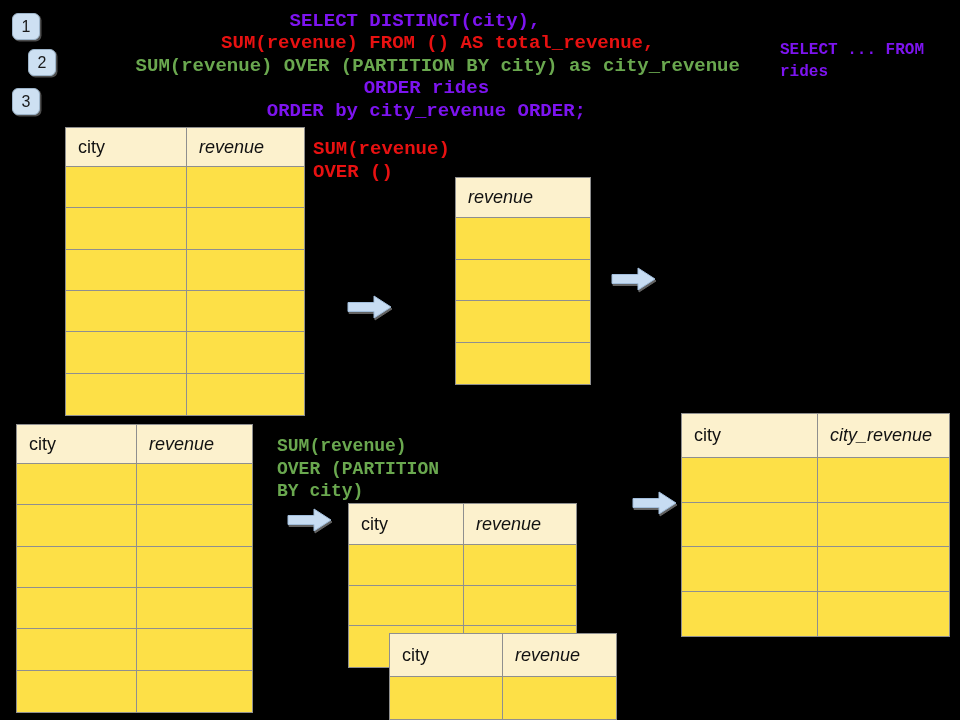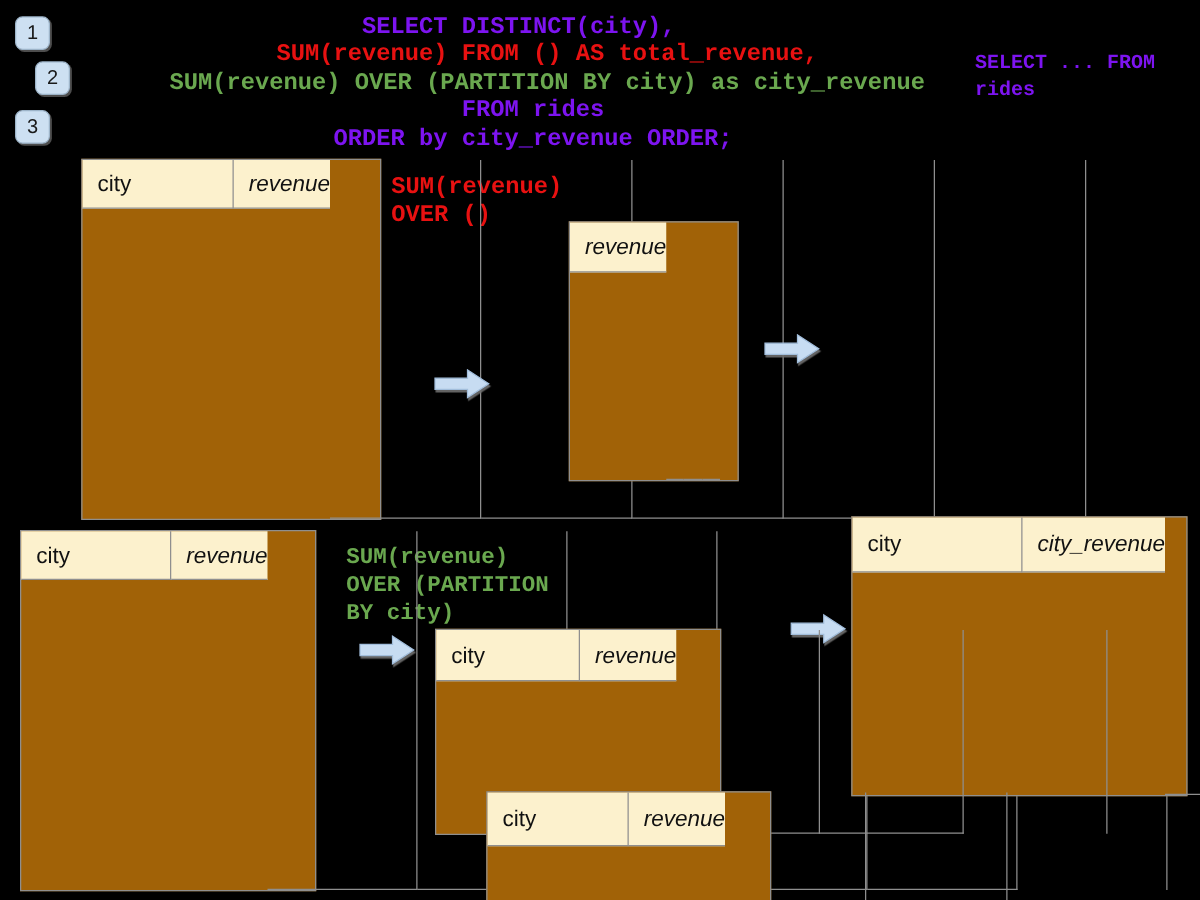--- a/index.html
+++ b/index.html
@@ -23,21 +23,21 @@
   
   pre{margin:0;white-space:pre;font-family:"Liberation Mono",monospace;font-weight:bold;}
   .code{position:absolute;left:90px;top:10px;font-size:19px;line-height:22.4px;}
   .code span{display:block;text-align:center;}
   .c-purple{color:var(--purple);} .c-red{color:var(--red);} .c-green{color:var(--green);}
   .note{position:absolute;left:752px;top:39px;font-size:16px;line-height:22px;color:var(--purple);margin-left:28px;}
   .red-label{position:absolute;left:313px;top:138px;font-size:19px;line-height:22.5px;color:var(--red);}
   .green-label{position:absolute;left:277px;top:435px;font-size:18px;line-height:22.5px;color:var(--green);}
 
   
-  .tbl{position:absolute;display:flex;background:#a16207;
+  .tbl{position:absolute;display:flex;flex-direction:column;background:#fde047;
        border:1px solid var(--border);box-sizing:border-box;}
   .hrow{display:flex;background:var(--cream);flex:0 0 auto;}
   .hcell{display:flex;align-items:center;padding-left:12px;font-size:18px;color:#111;
          border-right:1px solid var(--border);border-bottom:1px solid var(--border);
          box-sizing:border-box;flex:1;}
   .hcell:last-child{border-right:none;font-style:italic;}
   .brow{display:flex;flex:1 1 0;}
   .bcell{border-right:1px solid var(--border);border-bottom:1px solid var(--border);
          box-sizing:border-box;flex:1;}
   .bcell:last-child{border-right:none;}
@@ -58,21 +58,21 @@
 </style>
 </head>
 <body>
 
 <div class="stage">
 
   <div class="badge b1">1</div>
   <div class="badge b2">2</div>
   <div class="badge b3">3</div>
 
-  <pre class="code"><span class="c-purple">SELECT DISTINCT(city),</span><span class="c-red">    SUM(revenue) FROM () AS total_revenue,</span><span class="c-green">    SUM(revenue) OVER (PARTITION BY city) as city_revenue</span><span class="c-purple">  FROM rides</span><span class="c-purple">  ORDER by city_revenue ORDER;</span></pre>
+  <pre class="code"><span class="c-purple">SELECT DISTINCT(city),</span><span class="c-red">    SUM(revenue) FROM () AS total_revenue,</span><span class="c-green">    SUM(revenue) OVER (PARTITION BY city) as city_revenue</span><span class="c-purple">  ORDER rides</span><span class="c-purple">  ORDER by city_revenue ORDER;</span></pre>
 
   <pre class="note">SELECT ... FROM
 rides</pre>
 
   <pre class="red-label">SUM(revenue)
 OVER ()</pre>
 
   <pre class="green-label">SUM(revenue)
 OVER (PARTITION
 BY city)</pre>

